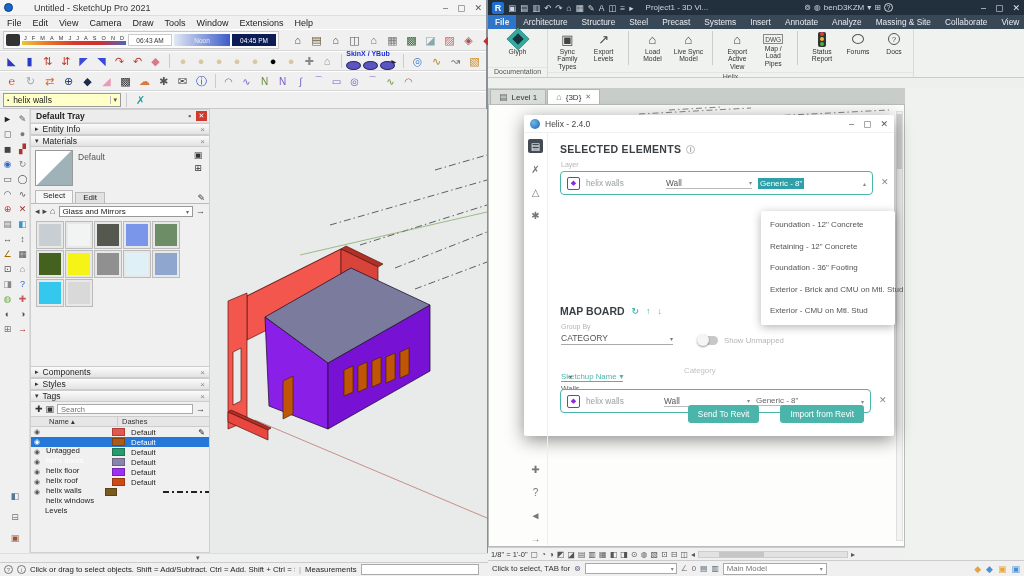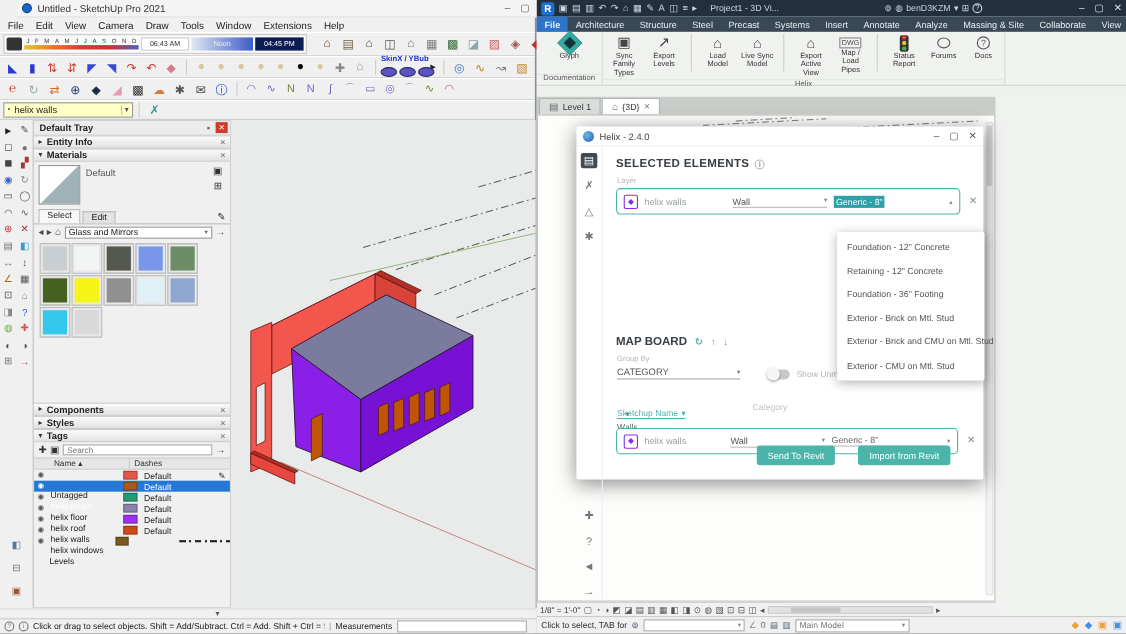--- a/index.html
+++ b/index.html
@@ -3,21 +3,21 @@
 <meta charset="utf-8">
 <style>
   html,body{margin:0;padding:0;background:#666;}
   *{box-sizing:border-box;font-family:"Liberation Sans","DejaVu Sans",sans-serif;}
   #screen{position:relative;width:1024px;height:576px;overflow:hidden;background:#e9ebeb;user-select:none;}
   .r{position:absolute;}
   .fx{display:flex;align-items:center;}
   .ic{display:inline-flex;align-items:center;justify-content:center;}
   
   #su{left:0;top:0;width:488px;height:576px;background:#f0f0f0;border-right:2px solid #8a9096;}
-  .su-title{left:0;top:0;width:100%;height:16px;background:#f4f4f4;border-bottom:1px solid #ddd;font-size:9px;color:#333;padding:0 4px;gap:5px;margin-left:16px;}
+  .su-title{left:0;top:0;width:100%;height:16px;background:#f4f4f4;border-bottom:1px solid #ddd;font-size:9px;color:#333;padding:0 4px;gap:21px;}
   .su-logo{width:9px;height:9px;border-radius:50%;background:#1a66c8;border:1px solid #0a3a88;}
   .winctl{margin-left:auto;display:flex;gap:9px;color:#555;font-size:9px;}
   .winctl span{cursor:pointer;}
   .su-menu{left:0;top:16px;width:100%;height:13px;font-size:9px;color:#222;gap:11px;padding-left:7px;background:#f0f0f0;}
   .tbar{left:0;width:100%;background:#f0f0f0;border-top:1px solid #fff;border-bottom:1px solid #d5d5d5;display:flex;align-items:center;gap:2px;padding:0 3px;}
   .tb-ic{width:17px;height:16px;font-size:11px;border-radius:2px;cursor:pointer;}
   .tb-ic-sm{width:15px;height:14px;font-size:10px;cursor:pointer;}
   .tsep{width:1px;height:14px;background:#ccc;margin:0 3px;}
   .shadowbox{display:flex;align-items:center;border:1px solid #c8c8c8;background:#fafafa;height:18px;padding:1px 2px;gap:2px;}
   .sh-ic{width:14px;height:12px;background:#333;border-radius:2px;}
@@ -36,21 +36,21 @@
   .su-combo .arrow{margin-left:auto;color:#555;font-size:7px;border-left:1px solid #bbb;padding-left:2px;}
   
   #su-left{left:0;top:109px;width:30px;height:444px;background:#f0f0f0;border-right:1px solid #ddd;padding-top:2px;}
   #su-left .grid{display:grid;grid-template-columns:15px 15px;}
   #su-left .tool{width:15px;height:15px;font-size:9px;cursor:pointer;}
   #su-left .bottom{position:absolute;bottom:8px;left:0;width:30px;display:flex;flex-direction:column;align-items:center;gap:6px;}
   
   #tray{left:30px;top:109px;width:180px;height:444px;background:#f0f0f0;border:1px solid #d0d0d0;font-size:8.5px;color:#222;}
   .tray-hd{height:13px;display:flex;align-items:center;padding:0 2px 0 5px;font-size:8.5px;font-weight:bold;background:#ececec;border-bottom:1px solid #ddd;gap:3px;}
   .tray-x{width:11px;height:10px;background:#d33a2e;color:#fff;font-size:7px;display:inline-flex;align-items:center;justify-content:center;margin-left:2px;cursor:pointer;}
-  .sec-bar{height:12px;display:flex;align-items:center;gap:4px;padding:0 4px;background:linear-gradient(#fbfbfb,#e2e2e2);border:1px solid #ccc;border-left:none;border-right:none;font-weight:bold;font-size:8.5px;cursor:pointer;}
+  .sec-bar{height:12px;display:flex;align-items:center;gap:4px;padding:0 4px;background:linear-gradient(#fbfbfb,#e2e2e2);border:1px solid #ccc;border-left:none;border-right:none;font-weight:normal;font-size:8.5px;cursor:pointer;}
   .sec-bar .sx{margin-left:auto;color:#888;font-size:8px;}
   .caret{font-size:7px;color:#333;}
   .mat-body{padding:3px 4px;display:flex;gap:5px;height:43px;}
   .mat-prev{width:38px;height:36px;border:1px solid #999;background:linear-gradient(135deg,#ffffff 49%,#9fb2b8 51%);}
   .mat-name{font-size:8.5px;color:#555;padding-top:2px;flex:1;}
   .mat-icons{display:flex;flex-direction:column;gap:3px;align-items:center;width:14px;}
   .mat-icons span{font-size:9px;color:#333;cursor:pointer;}
   .mtabs{display:flex;align-items:flex-end;height:14px;padding:0 4px;border-bottom:1px solid #bbb;gap:2px;}
   .mtab{border:1px solid #bbb;border-bottom:none;background:#e2e2e2;padding:0 7px;font-size:8px;height:11px;cursor:pointer;}
   .mtab.on{background:#f7f7f7;height:13px;}
@@ -823,21 +823,20 @@
           <span style="border-bottom:1px solid #bbb;flex:1;">Generic - 8"</span>
           <span class="arrow">▾</span>
         </span>
       </div>
       <span class="el-x" style="position:absolute;left:331px;top:262px;">✕</span>
 
       <div class="hx-dd">
           <div class="dd-item">Foundation - 12" Concrete</div>
           <div class="dd-item">Retaining - 12" Concrete</div>
           <div class="dd-item">Foundation - 36" Footing</div>
-          <div class="dd-item">Exterior - Brick on Mtl. Stud</div>
           <div class="dd-item">Exterior - Brick and CMU on Mtl. Stud</div>
           <div class="dd-item">Exterior - CMU on Mtl. Stud</div>
         </div>
 
       <div class="hx-btns">
         <button class="hx-btn">Send To Revit</button>
         <button class="hx-btn">Import from Revit</button>
       </div>
     </div>
   </div>

